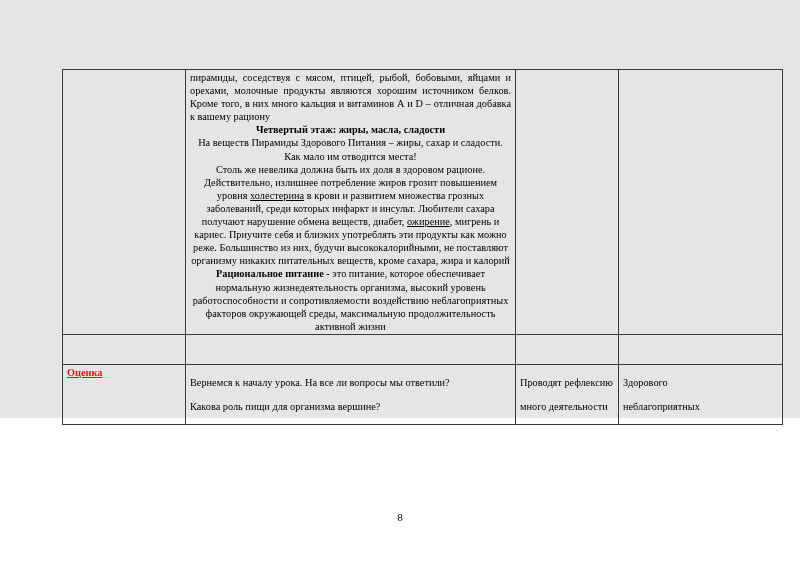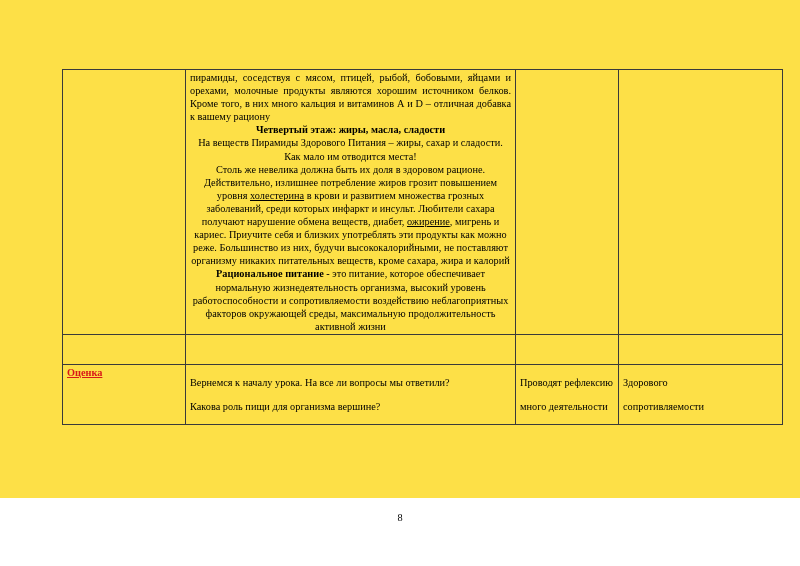--- a/index.html
+++ b/index.html
@@ -14,22 +14,22 @@
     font-family: "Liberation Serif", "DejaVu Serif", serif;
     color: #000000;
     position: relative;
   }
 
   #page {
     position: absolute;
     left: 0;
     top: 0;
     width: 800px;
-    height: 498px;
-    background: #fde047;
+    height: 418px;
+    background: #e5e5e5;
   }
 
   
   #lesson-table {
     position: absolute;
     left: 62px;
     top: 69px;
     width: 720px;
     border-collapse: collapse;
     table-layout: fixed;
@@ -152,21 +152,21 @@
         <td>
           <p>Вернемся к началу урока. На все ли вопросы мы ответили?</p>
           <p>Какова  роль пищи для организма вершине?</p>
         </td>
         <td>
           <p>Проводят рефлексию</p>
           <p>много деятельности</p>
         </td>
         <td>
           <p>Здорового</p>
-          <p>сопротивляемости</p>
+          <p>неблагоприятных</p>
         </td>
       </tr>
 
     </tbody>
   </table>
 
   <div id="bottom-mask"></div>
 
   <div id="page-number">8</div>
 

